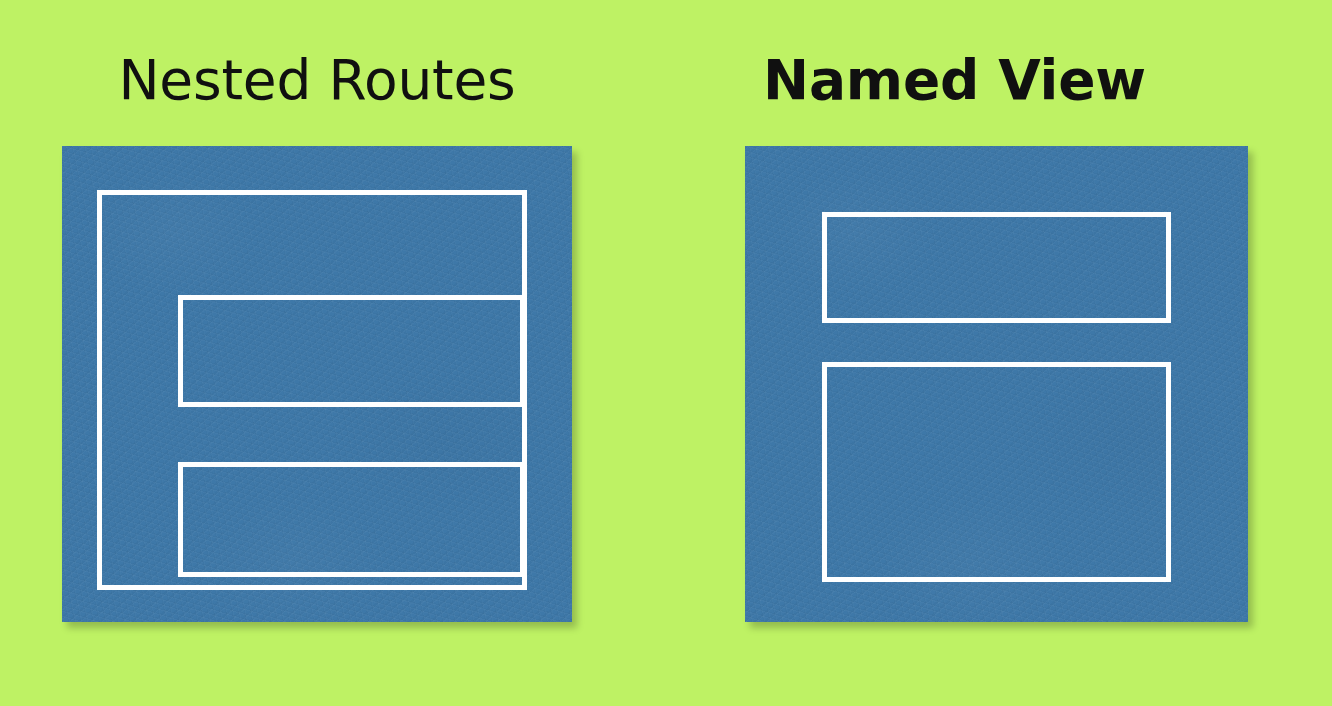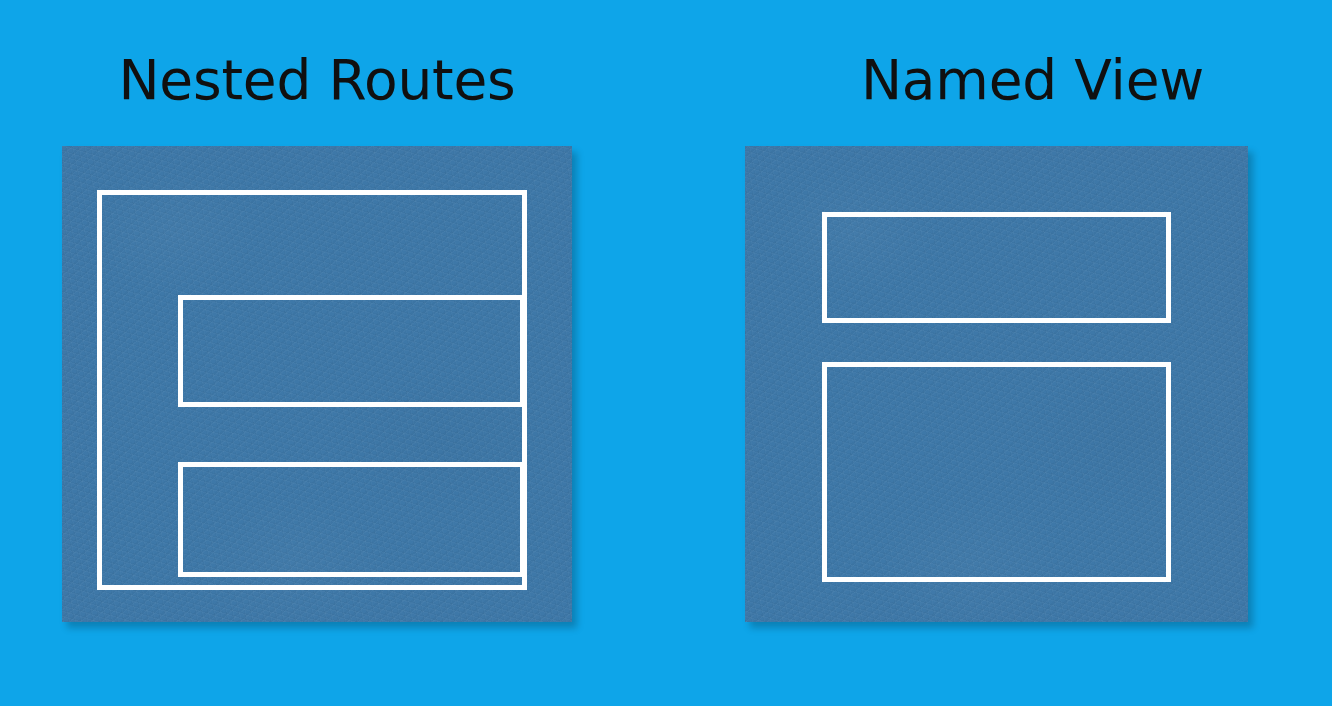--- a/index.html
+++ b/index.html
@@ -14,37 +14,37 @@
     overflow: hidden;
     font-family: "DejaVu Sans", "Liberation Sans", sans-serif;
     -webkit-font-smoothing: antialiased;
   }
 
   .slide {
     position: absolute;
     left: 0; top: 0;
     width: 1332px;
     height: 706px;
-    background: #0ea5e9;
+    background: #bef264;
   }
 
   
   .title {
     position: absolute;
     text-align: center;
     color: #101010;
     font-family: "DejaVu Sans", "Liberation Sans", sans-serif;
     font-weight: 400;
     font-size: 55px;
     line-height: 64px;
     letter-spacing: -0.2px;
     white-space: nowrap;
   }
   #title-left  { left: 62px;  top: 48px; width: 510px; }
-  #title-right { left: 781px; top: 48px; width: 503px; }
+  #title-right { left: 703px; top: 48px; width: 503px; font-weight: bold; }
 
   
   .panel {
     position: absolute;
     background-color: #3e78a8;
     box-shadow: 5px 6px 7px rgba(0,0,0,0.22);
   }
   
   .panel .grain {
     position: absolute;

